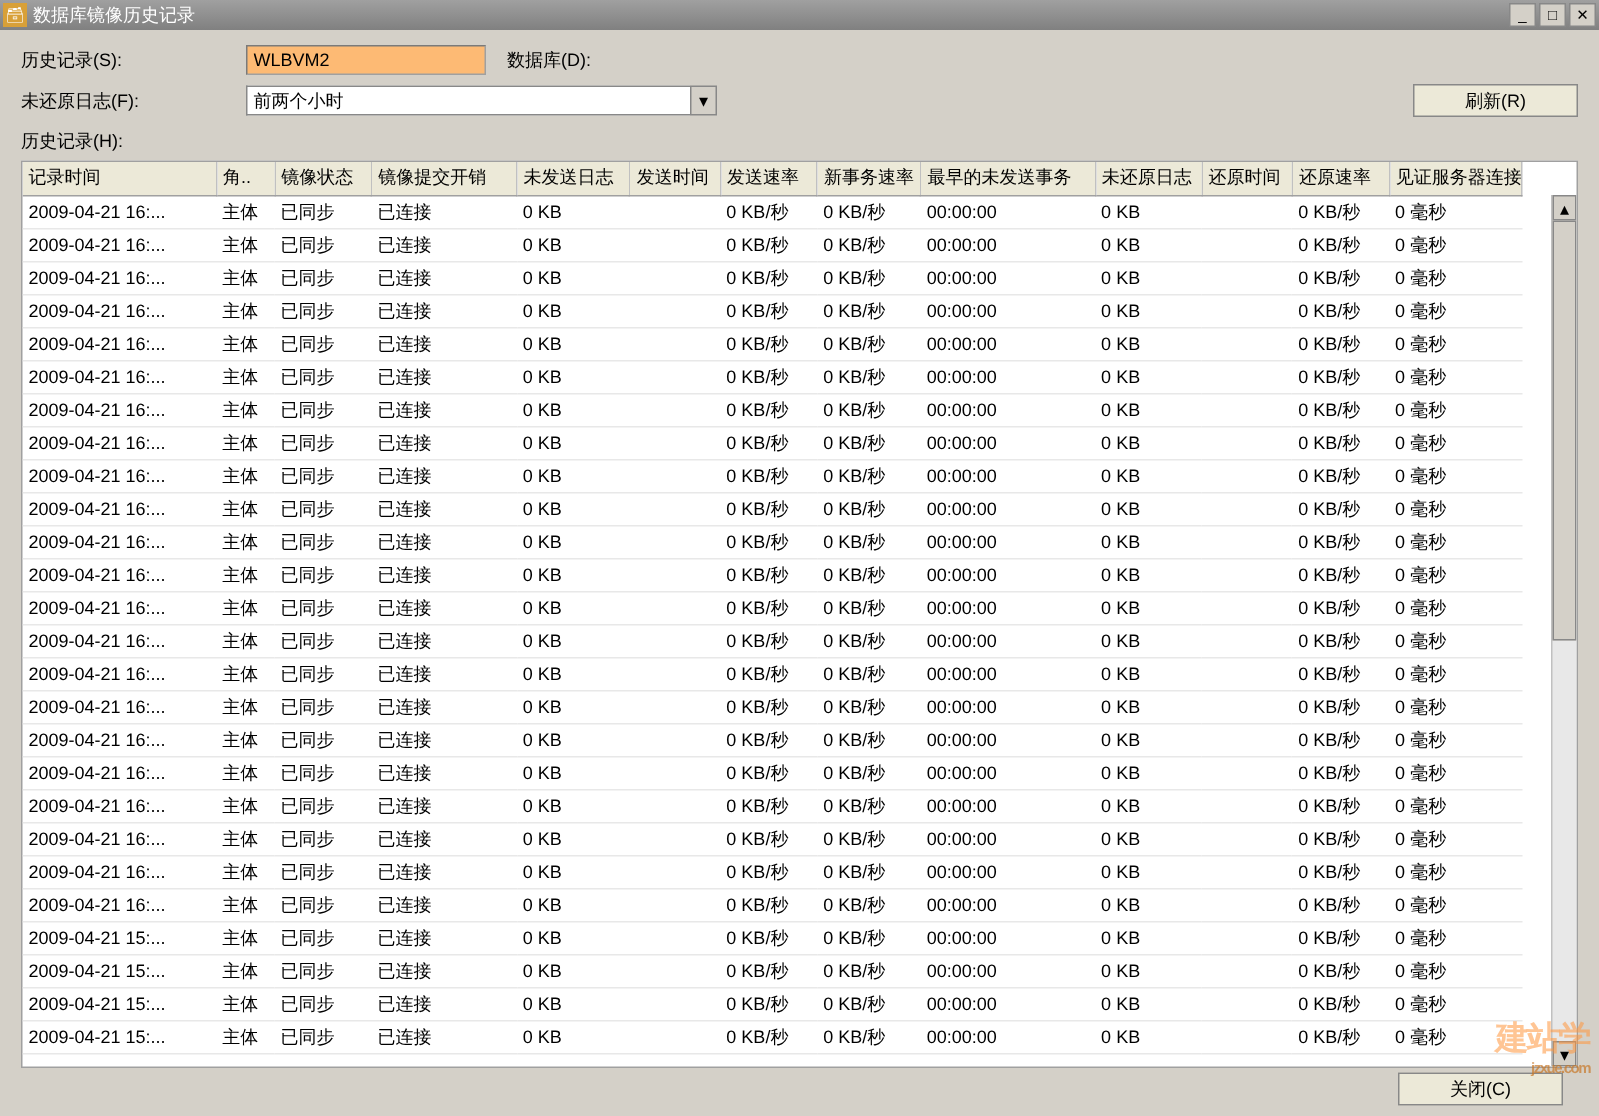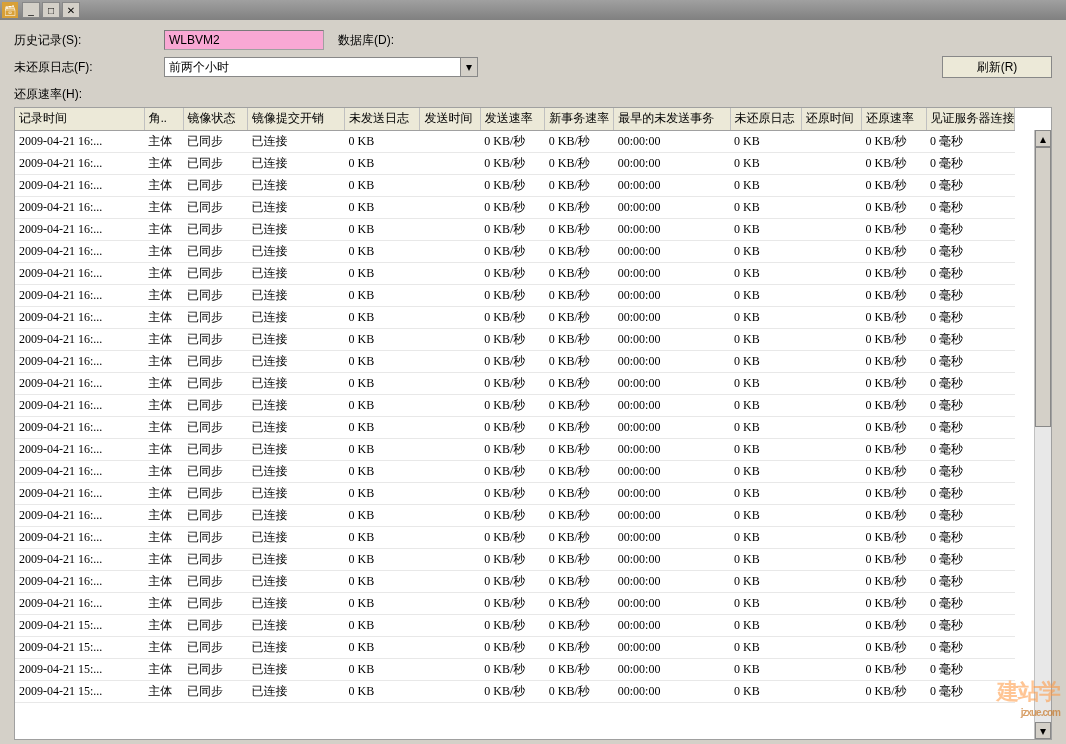--- a/index.html
+++ b/index.html
@@ -38,21 +38,21 @@
   color: #000;
   cursor: pointer;
 }
 .content { padding: 10px 14px 4px 14px; background: #d4d0c8; height: calc(100% - 20px); display:flex; flex-direction:column;}
 .form-row { display: flex; align-items: center; margin-bottom: 6px; }
 .form-label { width: 150px; }
 .txtbox {
   font: inherit;
   height: 20px;
   padding: 1px 4px;
-  background: #f9a8d4;
+  background: #fdba74;
   border: 1px solid #a0a0a0;
   border-top-color:#7a7a7a; border-left-color:#7a7a7a;
 }
 .inp-server { width: 160px; margin-right: 14px;}
 .lbl-db { width: 150px; }
 .inp-db { width: 220px;}
 .combo { display:flex; }
 .combo input {
   width: 296px; height: 20px;
   padding: 1px 4px;
@@ -81,21 +81,21 @@
   border: 1px solid #a0a0a0;
   background: #fff;
   position: relative;
   overflow: hidden;
 }
 .grid-inner { overflow: auto; height: 100%; }
 .grid {
   border-collapse: collapse;
   table-layout: fixed;
   width: 1000px;
-  font-family: Liberation Serif, serif;
+  font-family: Liberation Sans, sans-serif;
   font-size: 12px;
 }
 .grid th {
   background: #ece9d8;
   border-right: 1px solid #c0c0c0;
   border-bottom: 1px solid #a0a0a0;
   height: 22px;
   text-align: left;
   padding: 0 4px;
   font-weight: normal;
@@ -145,20 +145,21 @@
   letter-spacing: -1px;
   pointer-events: none;
 }
 .watermark .sub { font-size: 10px; display:block; text-align:right; color: rgba(200,120,40,0.7);}
 </style>
 </head>
 <body>
 
 <div class="titlebar">
   <span class="icon">🗃</span>
+  <span class="titlecaption">数据库镜像历史记录</span>
   <div class="sysbtns">
     <div class="sysbtn">_</div>
     <div class="sysbtn">□</div>
     <div class="sysbtn">✕</div>
   </div>
 </div>
 
 <div class="content">
 
   <div class="form-row">
@@ -171,21 +172,21 @@
     <span class="form-label">未还原日志(F):</span>
     <div class="combo">
       <input readonly="" value="前两个小时" style="">
       <div class="drop">
         <span>▾</span>
       </div>
     </div>
     <button class="refresh-btn">刷新(R)</button>
   </div>
 
-  <div class="hist-label">还原速率(H):</div>
+  <div class="hist-label">历史记录(H):</div>
 
   <div class="grid-wrap">
     <div class="grid-inner">
       <table class="grid" id="grid">
         <thead>
             <tr id="grid-head">
               <th style="width: 120px;">记录时间</th>
               <th style="width: 36px;">角..</th>
               <th style="width: 60px;">镜像状态</th>
               <th style="width: 90px;">镜像提交开销</th>
@@ -594,19 +595,22 @@
           </tbody>
       </table>
     </div>
     <div class="vscroll">
       <div class="arrow up">▴</div>
       <div class="thumb"></div>
       <div class="arrow dn">▾</div>
     </div>
   </div>
 
+  <div class="footer">
+    <button class="close-btn">关闭(C)</button>
+  </div>
 
 </div>
 
 <div class="watermark">
   <span>建站学</span>
   <span class="sub">jzxue.com</span>
 </div>
 
 </body></html>

